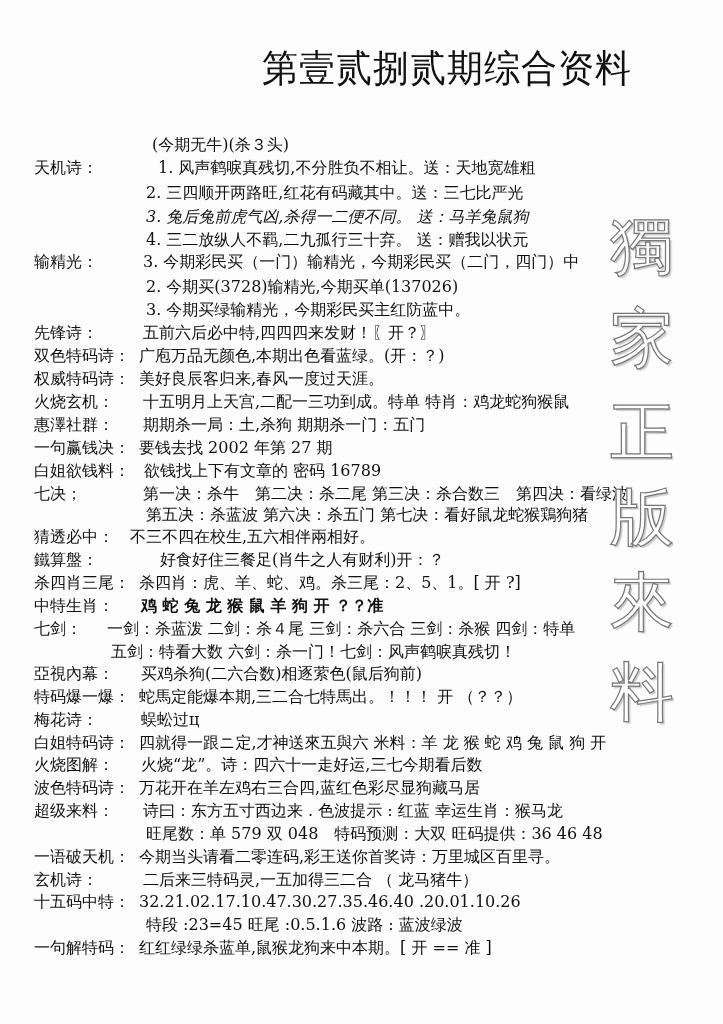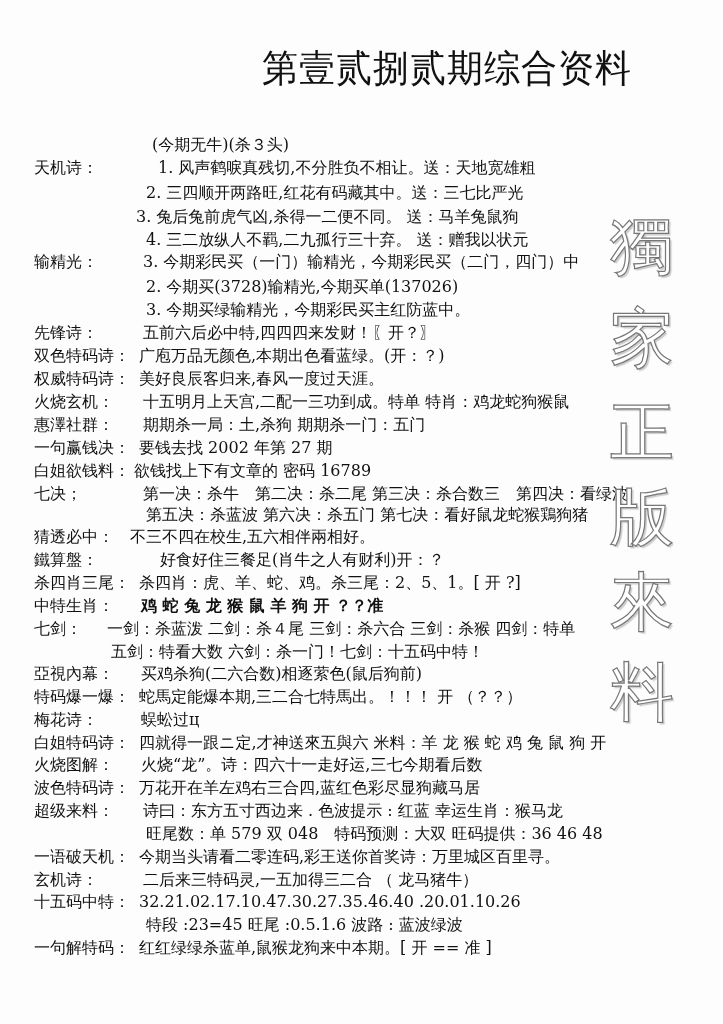--- a/index.html
+++ b/index.html
@@ -31,21 +31,21 @@
     <div class="line" style="top: 122px; left: 0px;">
       <span class="label">天机诗：</span>
       <span class="content" style="left: 158px;">1. 风声鹤唳真残切,不分胜负不相让。送：天地宽雄粗</span>
     </div>
     <div class="line" style="top: 147px; left: 0px;">
       <span class="label"></span>
       <span class="content" style="left: 146px;">2. 三四顺开两路旺,红花有码藏其中。送：三七比严光</span>
     </div>
     <div class="line" style="top: 171px; left: 0px;">
       <span class="label"></span>
-      <span class="content" style="left: 136px;">3. 兔后兔前虎气凶,杀得一二便不同。 送：马羊兔鼠狗</span>
+      <span class="content" style="left: 146px; font-style: italic;">3. 兔后兔前虎气凶,杀得一二便不同。 送：马羊兔鼠狗</span>
     </div>
     <div class="line" style="top: 194px; left: 0px;">
       <span class="label"></span>
       <span class="content" style="left: 146px;">4. 三二放纵人不羁,二九孤行三十弃。 送：赠我以状元</span>
     </div>
     <div class="line" style="top: 216px; left: 0px;">
       <span class="label">输精光：</span>
       <span class="content" style="left: 143px;">3. 今期彩民买（一门）输精光，今期彩民买（二门，四门）中</span>
     </div>
     <div class="line" style="top: 241px; left: 0px;">
@@ -75,21 +75,21 @@
     <div class="line" style="top: 379px; left: 0px;">
       <span class="label">惠澤社群：</span>
       <span class="content" style="left: 143px;">期期杀一局：土,杀狗 期期杀一门：五门</span>
     </div>
     <div class="line" style="top: 402px; left: 0px;">
       <span class="label">一句赢钱决：</span>
       <span class="content" style="left: 139px;">要钱去找 2002 年第 27 期</span>
     </div>
     <div class="line" style="top: 425px; left: 0px;">
       <span class="label">白姐欲钱料：</span>
-      <span class="content" style="left: 134px;">欲钱找上下有文章的 密码 16789</span>
+      <span class="content" style="left: 144px;">欲钱找上下有文章的 密码 16789</span>
     </div>
     <div class="line" style="top: 448px; left: 0px;">
       <span class="label">七决；</span>
       <span class="content" style="left: 143px;">第一决：杀牛　第二决：杀二尾 第三决：杀合数三　第四决：看绿波</span>
     </div>
     <div class="line" style="top: 469px; left: 0px;">
       <span class="label"></span>
       <span class="content" style="left: 146px;">第五决：杀蓝波 第六决：杀五门 第七决：看好鼠龙蛇猴鶏狗猪</span>
     </div>
     <div class="line" style="top: 491px; left: 0px;">
@@ -107,21 +107,21 @@
     <div class="line" style="top: 560px; left: 0px;">
       <span class="label">中特生肖：</span>
       <span class="content" style="left: 141px; font-weight: bold;">鸡 蛇 兔 龙 猴 鼠 羊 狗 开 ？？准</span>
     </div>
     <div class="line" style="top: 583px; left: 0px;">
       <span class="label">七剑：</span>
       <span class="content" style="left: 107px;">一剑：杀蓝泼 二剑：杀４尾 三剑：杀六合 三剑：杀猴 四剑：特单</span>
     </div>
     <div class="line" style="top: 606px; left: 0px;">
       <span class="label"></span>
-      <span class="content" style="left: 111px;">五剑：特看大数 六剑：杀一门！七剑：十五码中特！</span>
+      <span class="content" style="left: 111px;">五剑：特看大数 六剑：杀一门！七剑：风声鹤唳真残切！</span>
     </div>
     <div class="line" style="top: 628px; left: 0px;">
       <span class="label">亞視內幕：</span>
       <span class="content" style="left: 141px;">买鸡杀狗(二六合数)相逐萦色(鼠后狗前)</span>
     </div>
     <div class="line" style="top: 651px; left: 0px;">
       <span class="label">特码爆一爆：</span>
       <span class="content" style="left: 139px;">蛇馬定能爆本期,三二合七特馬出。！！！ 开 （？？）</span>
     </div>
     <div class="line" style="top: 674px; left: 0px;">

